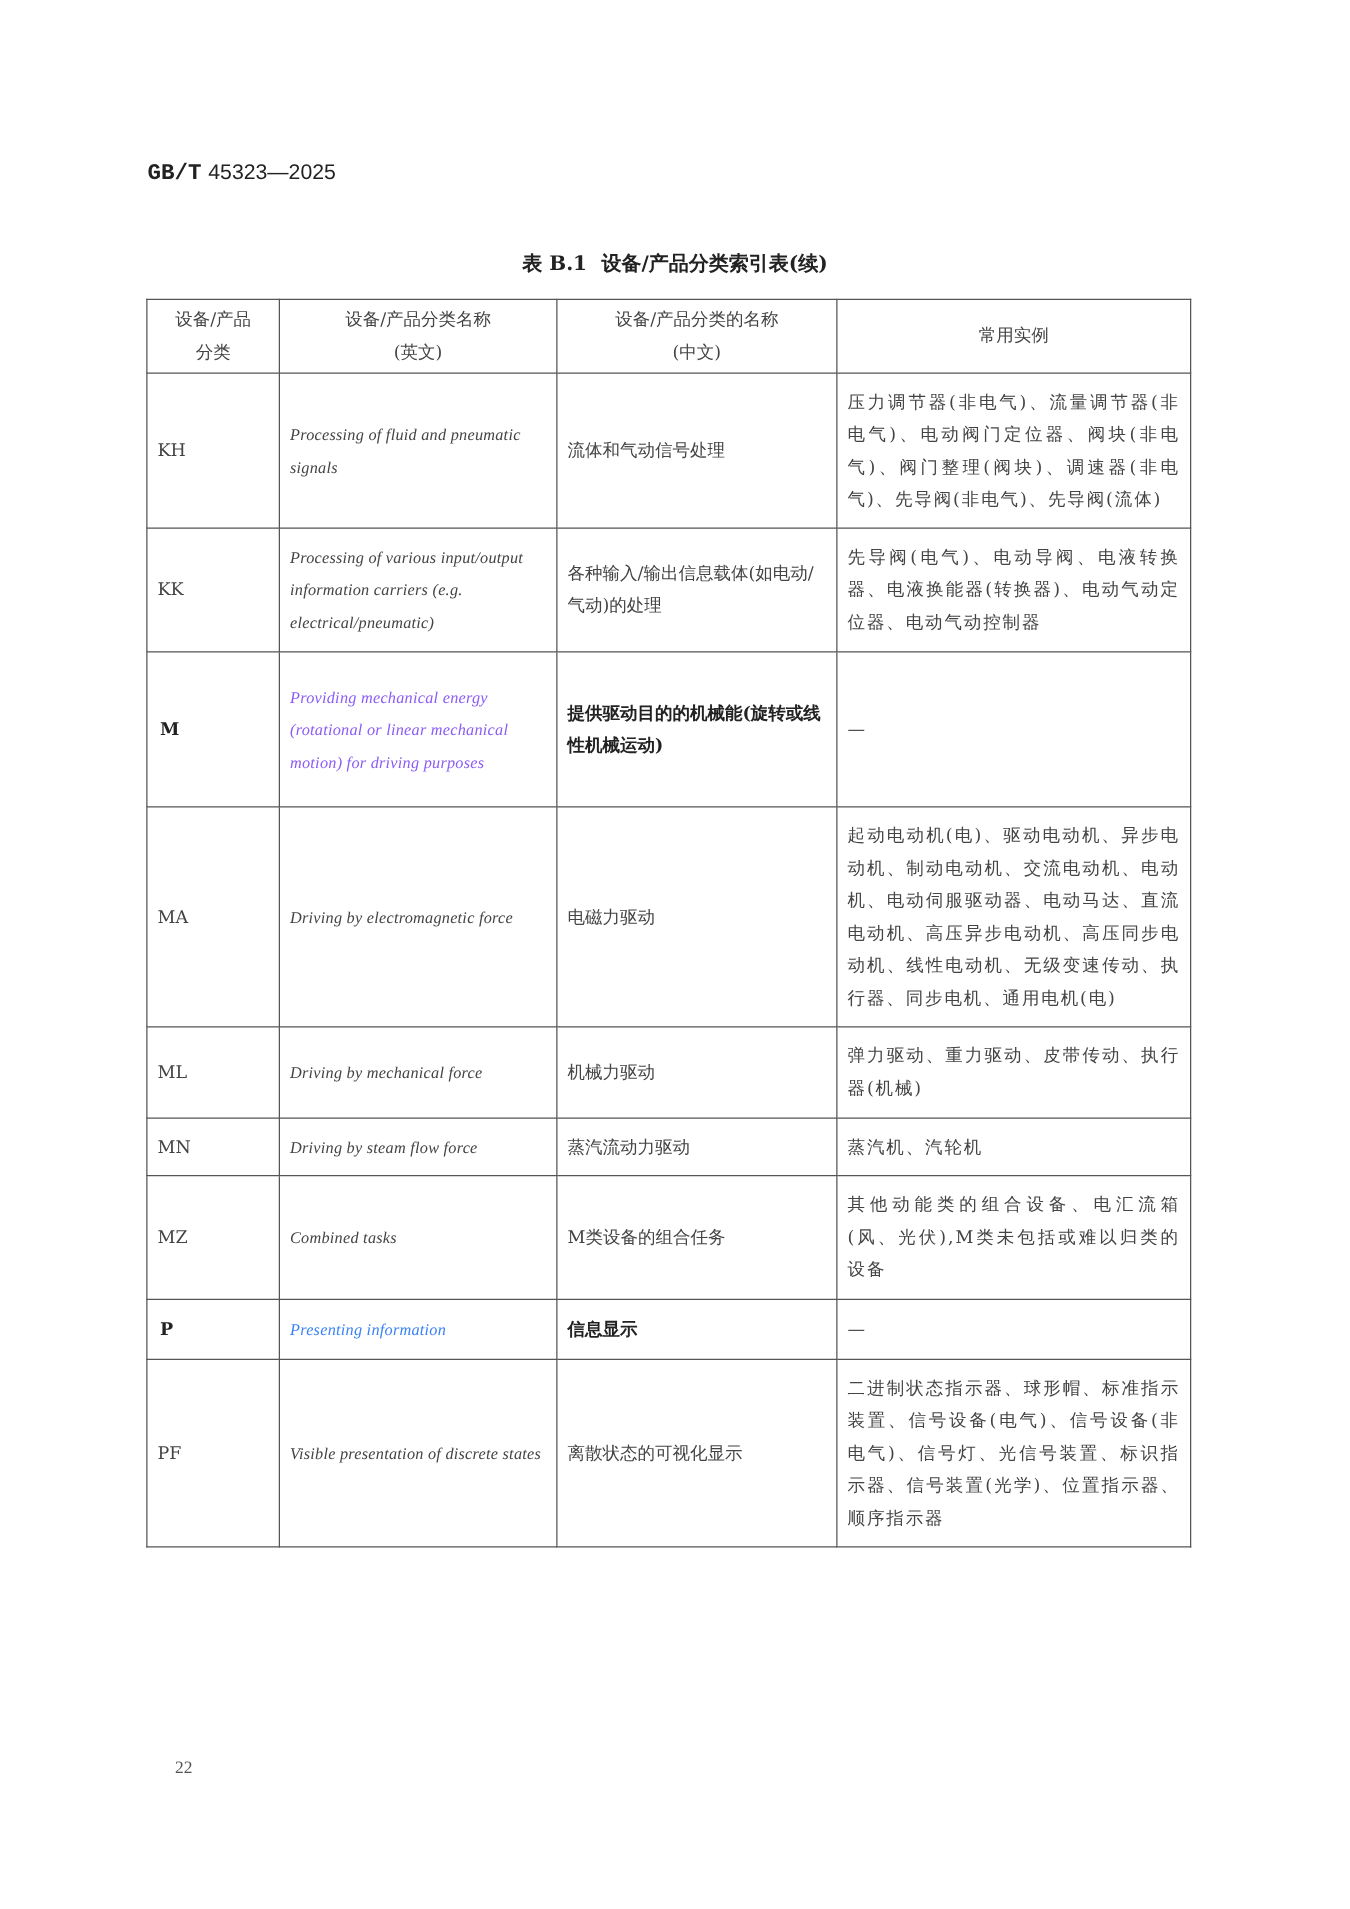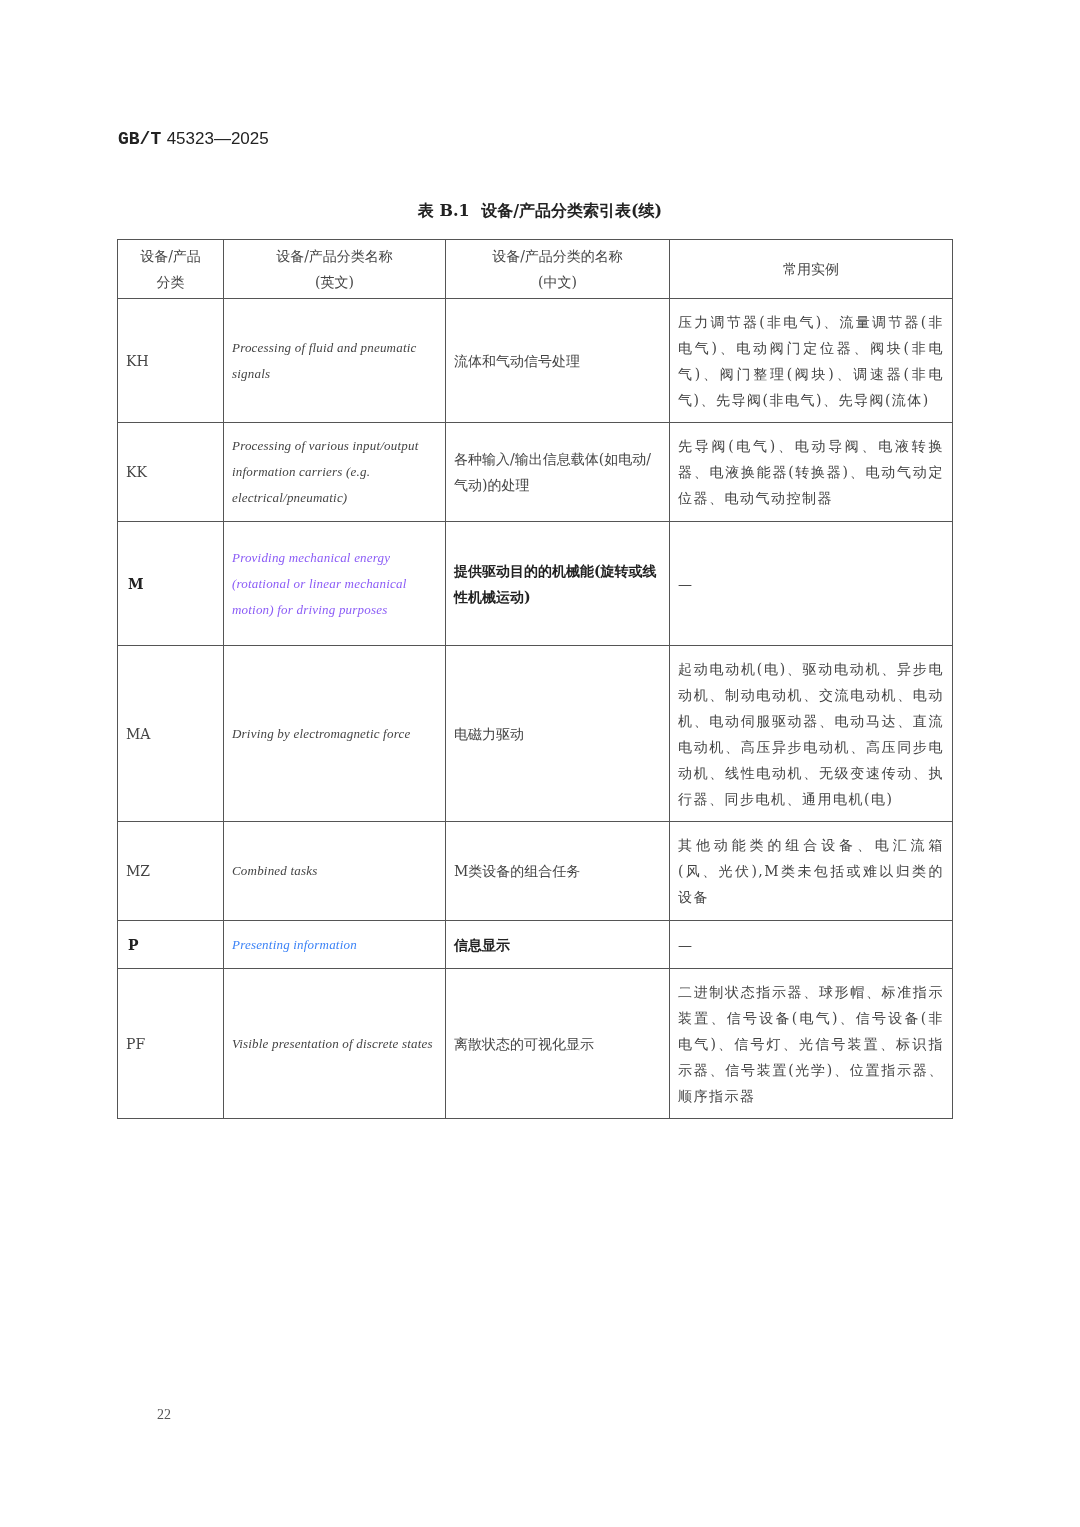--- a/index.html
+++ b/index.html
@@ -11,21 +11,21 @@
   .caption .num { margin-right:6px; }
   table { position:absolute; left:117px; top:239px; width:835px; border-collapse:collapse; table-layout:fixed; }
   td, th { border:1.5px solid #555; font-size:14px; line-height:26px; color:#444; font-weight:normal; vertical-align:middle; }
   th { text-align:center; height:56px; font-size:14px; }
   td { padding:8px 8px; }
   td.code { }
   td.code.bold { text-align:left; padding-left:10px; color:#222; font-weight:bold; }
   td.en { font-family:"Liberation Serif", serif; font-size:13px; letter-spacing:0.2px;font-style:italic; }
   td.bold { font-weight:bold; color:#222; }
   td.ex { text-align:justify; letter-spacing:1.5px; }
-  .page-num { position:absolute; left:157px; top:1407px; font-size:14px; color:#555; font-family:"Liberation Serif", serif; }
+  .page-num { position:absolute; left:140px; top:1407px; font-size:14px; color:#555; font-family:"Liberation Serif", serif; }
 </style>
 </head>
 <body>
 
 <div class="std-id">
   <b>GB/T</b>
   <span>45323—2025</span>
 </div>
 
 <div class="caption">
@@ -66,20 +66,32 @@
       <td class="en" style="color:#8b5cf6">Providing mechanical energy (rotational or linear mechanical motion) for driving purposes</td>
       <td class="bold">提供驱动目的的机械能(旋转或线性机械运动)</td>
       <td class="ex">—</td>
     </tr>
     <tr style="height:176px">
       <td class="code">MA</td>
       <td class="en">Driving by electromagnetic force</td>
       <td>电磁力驱动</td>
       <td class="ex">起动电动机(电)、驱动电动机、异步电动机、制动电动机、交流电动机、电动机、电动伺服驱动器、电动马达、直流电动机、高压异步电动机、高压同步电动机、线性电动机、无级变速传动、执行器、同步电机、通用电机(电)</td>
     </tr>
+    <tr style="height:73px">
+      <td class="code">ML</td>
+      <td class="en">Driving by mechanical force</td>
+      <td>机械力驱动</td>
+      <td class="ex">弹力驱动、重力驱动、皮带传动、执行器(机械)</td>
+    </tr>
+    <tr style="height:46px">
+      <td class="code">MN</td>
+      <td class="en">Driving by steam flow force</td>
+      <td>蒸汽流动力驱动</td>
+      <td class="ex">蒸汽机、汽轮机</td>
+    </tr>
     <tr style="height:99px">
       <td class="code">MZ</td>
       <td class="en">Combined tasks</td>
       <td>M类设备的组合任务</td>
       <td class="ex">其他动能类的组合设备、电汇流箱(风、光伏),M类未包括或难以归类的设备</td>
     </tr>
     <tr style="height:48px">
       <td class="code bold">P</td>
       <td class="en" style="color:#3b82f6">Presenting information</td>
       <td class="bold">信息显示</td>

